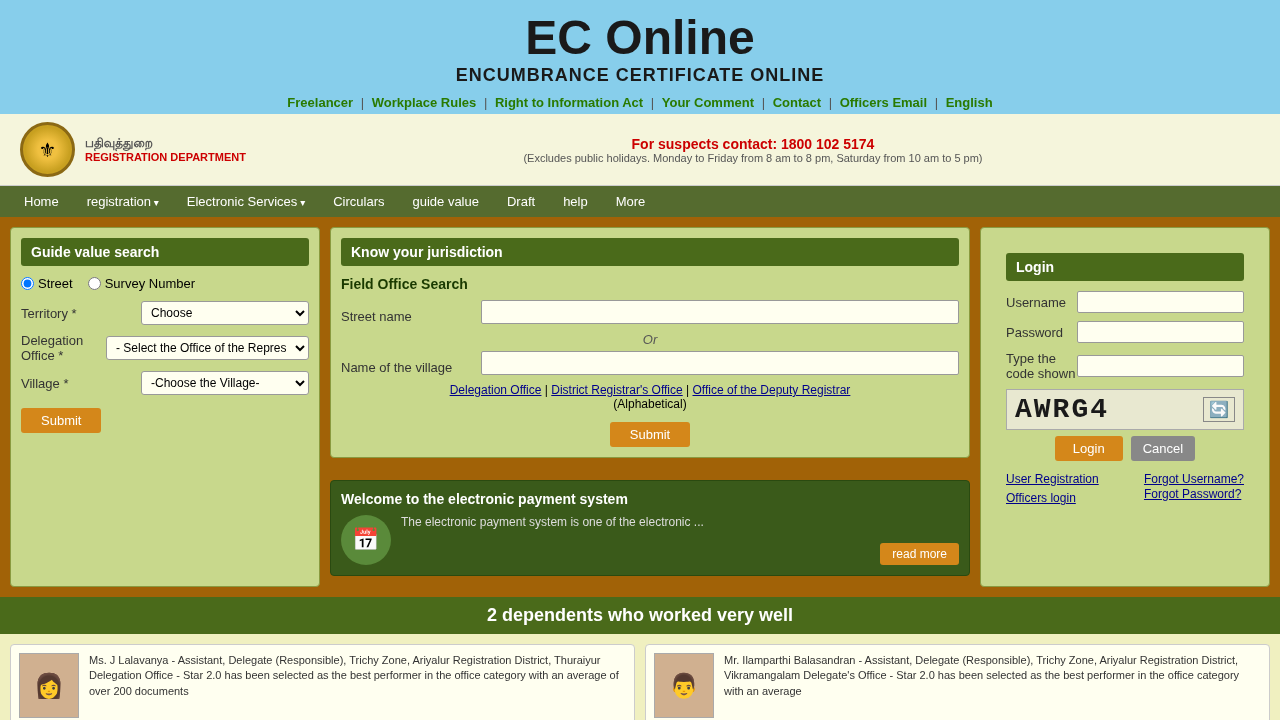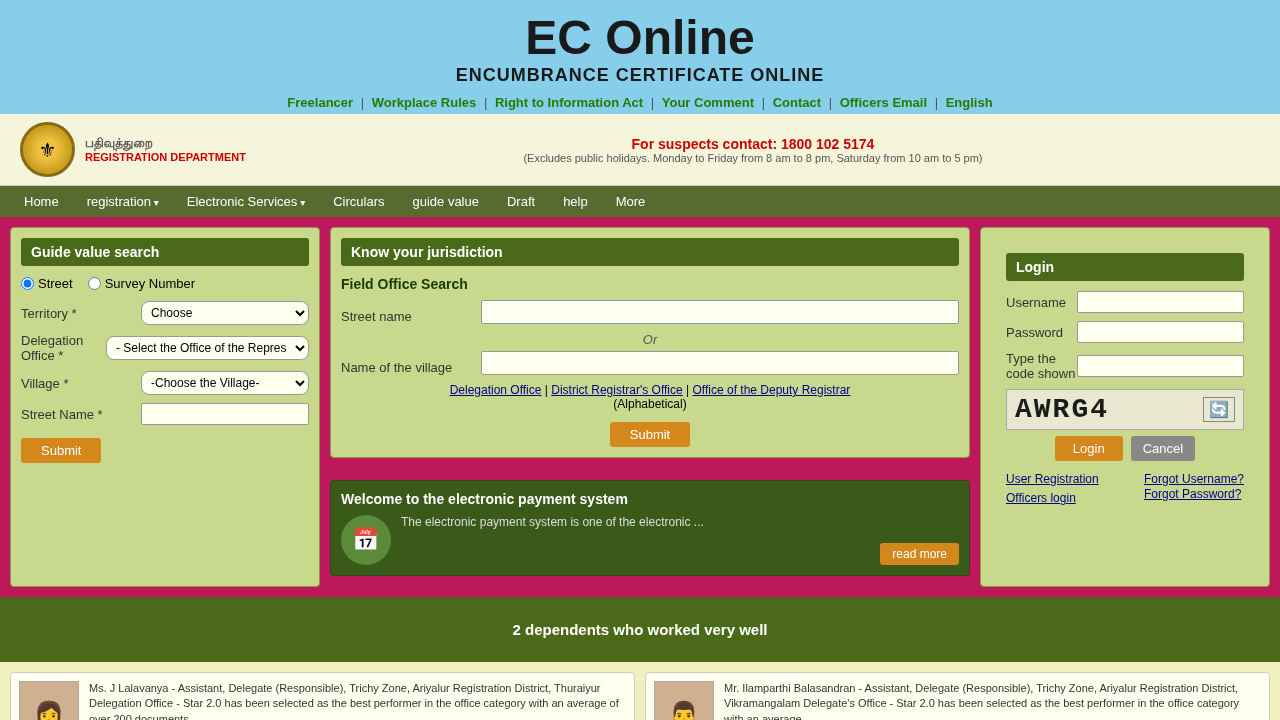--- a/index.html
+++ b/index.html
@@ -98,21 +98,21 @@
       position: relative;
       display: inline-block;
     }
     .nav-dropdown > a::after { content: ' ▾'; font-size: 10px; }
 
     
     .main-content {
       display: flex;
       gap: 0;
       padding: 10px;
-      background: #be185d;
+      background: #a16207;
       min-height: 380px;
     }
 
     
     .left-panel {
       width: 310px;
       flex-shrink: 0;
       background: #c8d88c;
       border: 1px solid #8a9a40;
       border-radius: 4px;
@@ -131,21 +131,21 @@
     .radio-group { display: flex; gap: 15px; margin-bottom: 10px; align-items: flex-end; }
     .radio-group label { font-size: 13px; display: flex; align-items: center; gap: 4px; }
     .form-row { margin-bottom: 8px; display: flex; align-items: center; }
     .form-label { width: 120px; font-size: 13px; color: #333; }
     .form-select {
       flex: 1;
       padding: 3px 5px;
       border: 1px solid #999;
       background: #fffff0;
       font-size: 12px;
-      border-radius: 8px;
+      border-radius: 3px;
     }
     .form-input {
       flex: 1;
       padding: 3px 5px;
       border: 1px solid #999;
       background: #fffff0;
       font-size: 12px;
       border-radius: 2px;
     }
     .submit-btn {
@@ -281,22 +281,22 @@
       cursor: pointer;
       font-size: 13px;
     }
     .login-links { font-size: 12px; color: #00008b; text-decoration: underline; cursor: pointer; }
 
     
     .bottom-bar {
       background: #4a6a1a;
       color: white;
       text-align: center;
-      padding: 24px;
-      font-size: 15px;
+      padding: 8px;
+      font-size: 18px;
       font-weight: bold;
     }
 
     
     .performers-section {
       display: flex;
       gap: 10px;
       padding: 10px;
       background: #f0f0c0;
     }
@@ -410,24 +410,20 @@
       </select>
     </div>
 
     <div class="form-row">
       <span class="form-label">Village *</span>
       <select class="form-select">
         <option>-Choose the Village-</option>
       </select>
     </div>
 
-    <div class="form-row">
-      <span class="form-label">Street Name *</span>
-      <input type="text" class="form-input" style="">
-    </div>
 
     <button class="submit-btn">Submit</button>
   </div>
 
   <div class="middle-panel">
 
     <div class="jurisdiction-panel">
       <div class="panel-title">Know your jurisdiction</div>
       <div class="field-search-title">Field Office Search</div>
 

